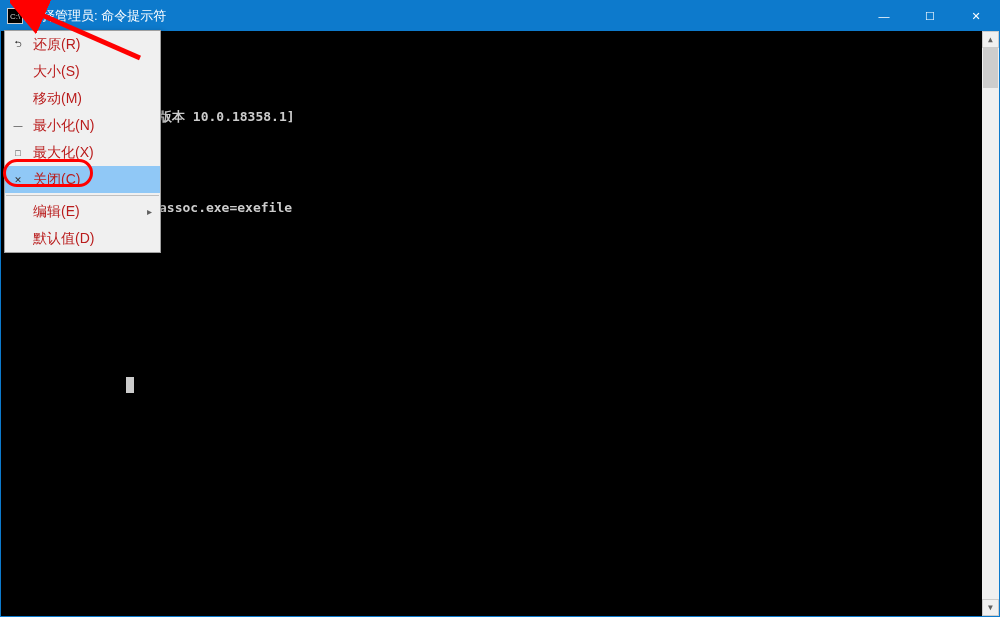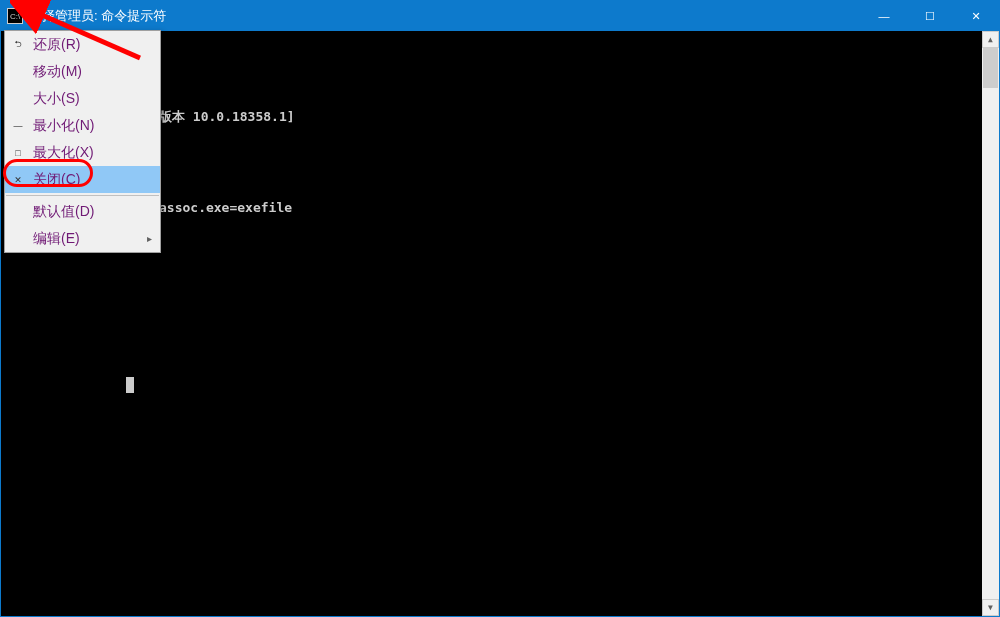--- a/index.html
+++ b/index.html
@@ -125,21 +125,21 @@
       width: 18px;
       display: flex;
       align-items: center;
       justify-content: center;
       font-size: 9px;
       color: #333;
       margin-right: 6px;
     }
     .menu-label {
       flex: 1;
-      color: #701a75;
+      color: #b91c1c;
     }
     .menu-submenu {
       color: #606060;
       font-size: 10px;
     }
     .menu-divider {
       height: 1px;
       background: #c0c0c0;
       margin: 2px 1px;
     }
@@ -202,47 +202,47 @@
   </div>
 </div>
 
 <div class="context-menu">
   <div class="menu-item">
     <span class="menu-icon">⮌</span>
     <span class="menu-label">还原(R)</span>
   </div>
   <div class="menu-item">
     <span class="menu-icon"></span>
+    <span class="menu-label">大小(S)</span>
+  </div>
+  <div class="menu-item">
+    <span class="menu-icon"></span>
     <span class="menu-label">移动(M)</span>
-  </div>
-  <div class="menu-item">
-    <span class="menu-icon"></span>
-    <span class="menu-label">大小(S)</span>
   </div>
   <div class="menu-item">
     <span class="menu-icon">—</span>
     <span class="menu-label">最小化(N)</span>
   </div>
   <div class="menu-item">
     <span class="menu-icon">□</span>
     <span class="menu-label">最大化(X)</span>
   </div>
   <div class="menu-item highlighted">
     <span class="menu-icon">✕</span>
     <span class="menu-label">关闭(C)</span>
   </div>
   <div class="menu-divider"></div>
   <div class="menu-item">
     <span class="menu-icon"></span>
-    <span class="menu-label">默认值(D)</span>
-  </div>
-  <div class="menu-item">
-    <span class="menu-icon"></span>
     <span class="menu-label">编辑(E)</span>
     <span class="menu-submenu">▸</span>
+  </div>
+  <div class="menu-item">
+    <span class="menu-icon"></span>
+    <span class="menu-label">默认值(D)</span>
   </div>
 </div>
 
 <svg class="red-arrow" style="left:10px;top:0px;" width="150" height="70">
   <defs>
     <marker id="arrowhead" markerWidth="8" markerHeight="8" refX="2" refY="4" orient="auto">
       <polygon points="0 0, 8 4, 0 8" fill="#ff0000"></polygon>
     </marker>
   </defs>
   <line x1="130" y1="58" x2="25" y2="12" stroke="#ff0000" stroke-width="5" marker-end="url(#arrowhead)"></line>

